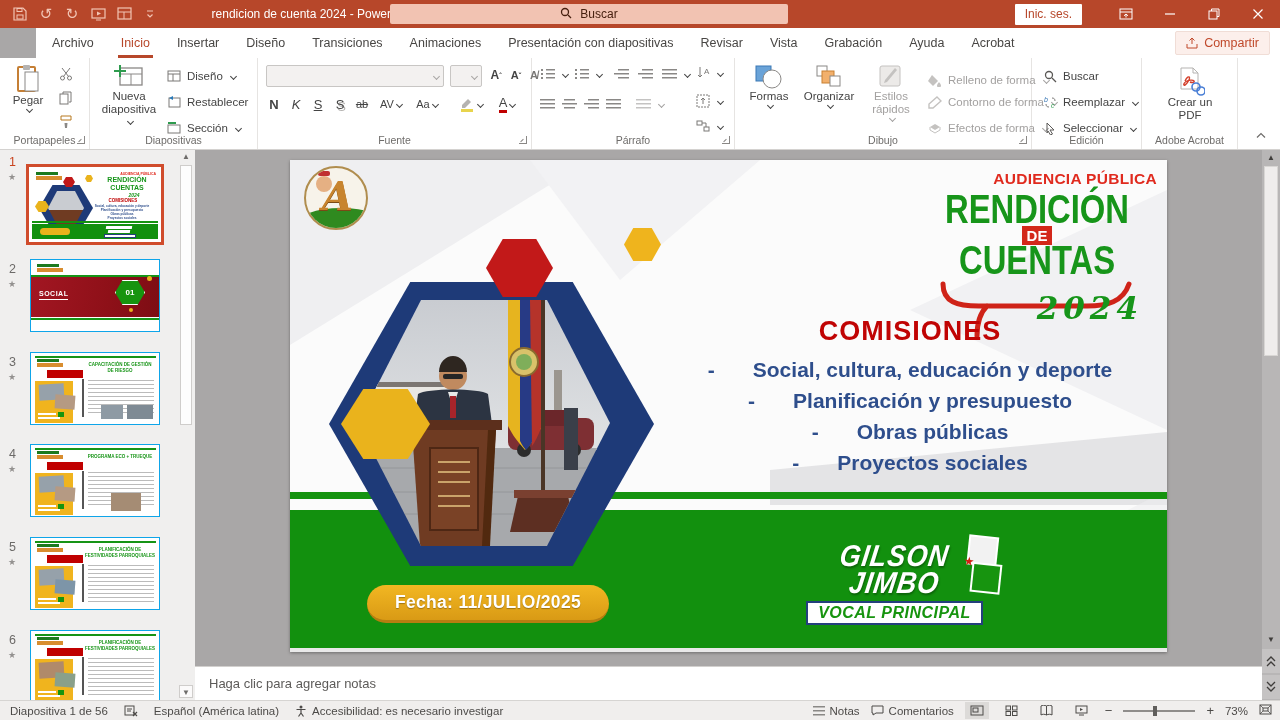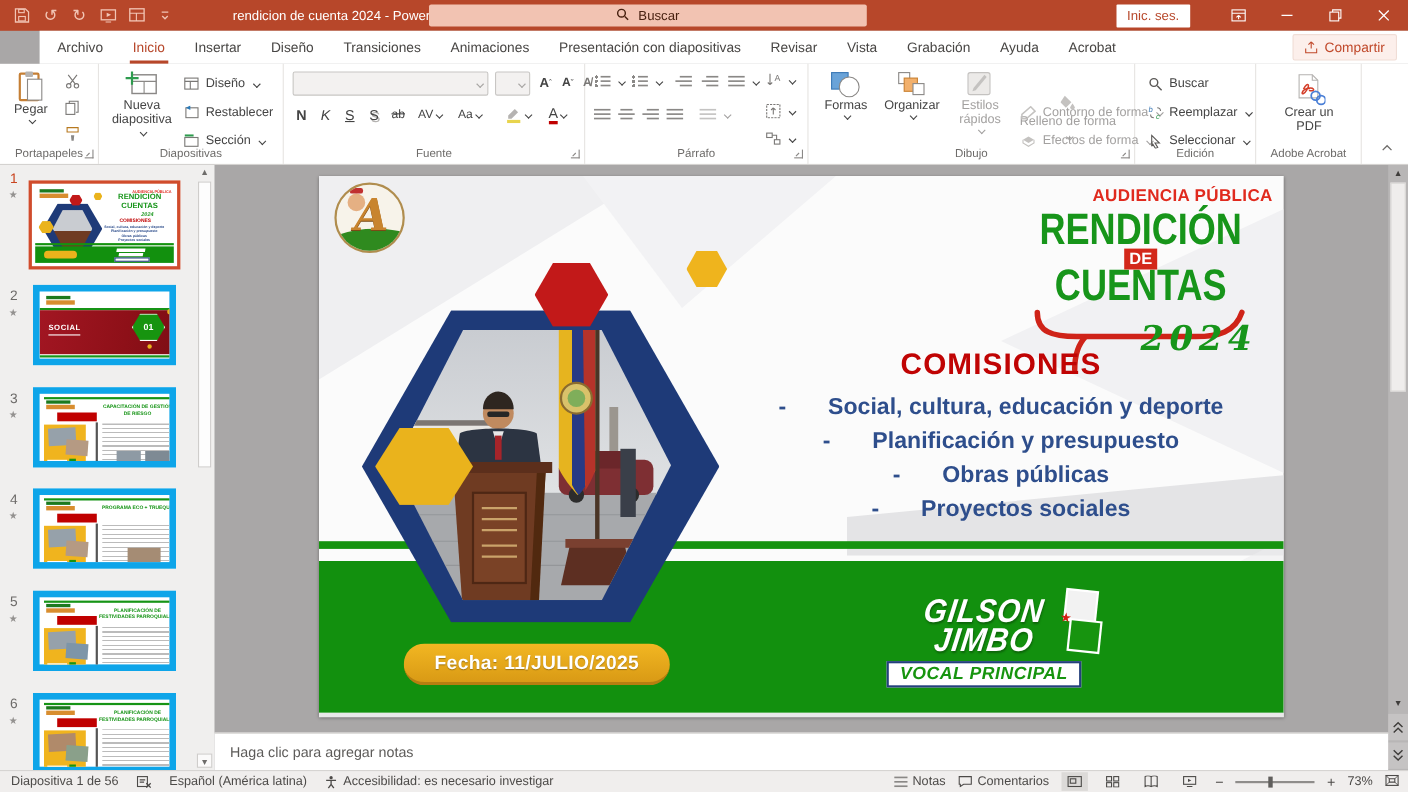--- a/index.html
+++ b/index.html
@@ -56,21 +56,21 @@
     linear-gradient(#8a8886 0 0) 6px 1px/9px 1.5px no-repeat,
     linear-gradient(#8a8886 0 0) 6px 5px/9px 1.5px no-repeat,
     linear-gradient(#8a8886 0 0) 6px 9px/9px 1.5px no-repeat;}
 
   
   .canvas{position:absolute;left:195px;top:150px;right:18px;bottom:54px;background:#a9a7a7;}
   .thumbs{position:absolute;top:150px;left:0;width:195px;bottom:20px;background:#f0efee;overflow:hidden;}
   .tnum{position:absolute;left:9px;font-size:12.5px;color:#6c6a68;}
   .tnum.sel{color:#c9441f;}
   .tstar{position:absolute;left:8px;font-size:9px;color:#93918f;}
-  .mini{position:absolute;left:30px;width:130px;height:73px;background:#fff;border:6px solid #0ea5e9;overflow:hidden;}
+  .mini{position:absolute;left:30px;width:130px;height:73px;background:#fff;border:1px solid #0ea5e9;overflow:hidden;}
   .selbox{position:absolute;left:26px;top:164px;width:138px;height:81px;border:3px solid #d04c2c;background:#fff;}
   .selbox .mini{position:absolute;left:1px;top:1px;border:none;}
   .hex{clip-path:polygon(25% 0,75% 0,100% 50%,75% 100%,25% 100%,0 50%);}
   .tscrollup{position:absolute;right:2px;top:0px;width:14px;height:13px;color:#6e6c6a;font-size:8px;text-align:center;line-height:13px;}
   .tscrollthumb{position:absolute;right:3px;top:15px;width:12px;height:260px;background:#fdfdfd;border:1px solid #cfcdcb;}
   .tscrolldn{position:absolute;right:2px;bottom:2px;width:14px;height:13px;color:#6e6c6a;font-size:8px;text-align:center;line-height:13px;border:1px solid #cfcdcb;background:#fbfafa;}
 
   
   .m1h{position:absolute;font-weight:900;}
   .mc-topline{position:absolute;left:4px;top:3px;width:121px;height:2px;background:#169416;}
@@ -438,21 +438,21 @@
           <span class="cv"></span>
       </div>
       <div class="bigbtn dis" style="left:128px;top:6px;width:56px;">
         <svg width="28" height="26" viewBox="0 0 28 26">
             <rect x="3" y="2" width="20" height="20" rx="2" fill="#eceae8" stroke="#c4c2c0"></rect>
             <path d="M20 6L10 18l-3 1 1-3L18 4z" fill="#c4c2c0"></path>
           </svg>
         <span>Estilos rápidos</span>
           <span class="cv"></span>
       </div>
-      <div class="rowbtn dis" style="left:192px;top:26px;flex-direction:column;">
+      <div class="rowbtn dis" style="left:192px;top:14px;">
         <span class="ric">
             <svg width="14" height="13" viewBox="0 0 14 13">
               <path d="M4 1l6 6-5 5-5-5z" fill="#c4c2c0"></path>
               <path d="M11 8s2 2.4 2 3.6a2 2 0 01-4 0C9 10.4 11 8 11 8z" fill="#c4c2c0"></path>
             </svg>
           </span>
         <span>Relleno de forma</span>
           <span class="cv"></span>
       </div>
       <div class="rowbtn dis" style="left:192px;top:36px;">

